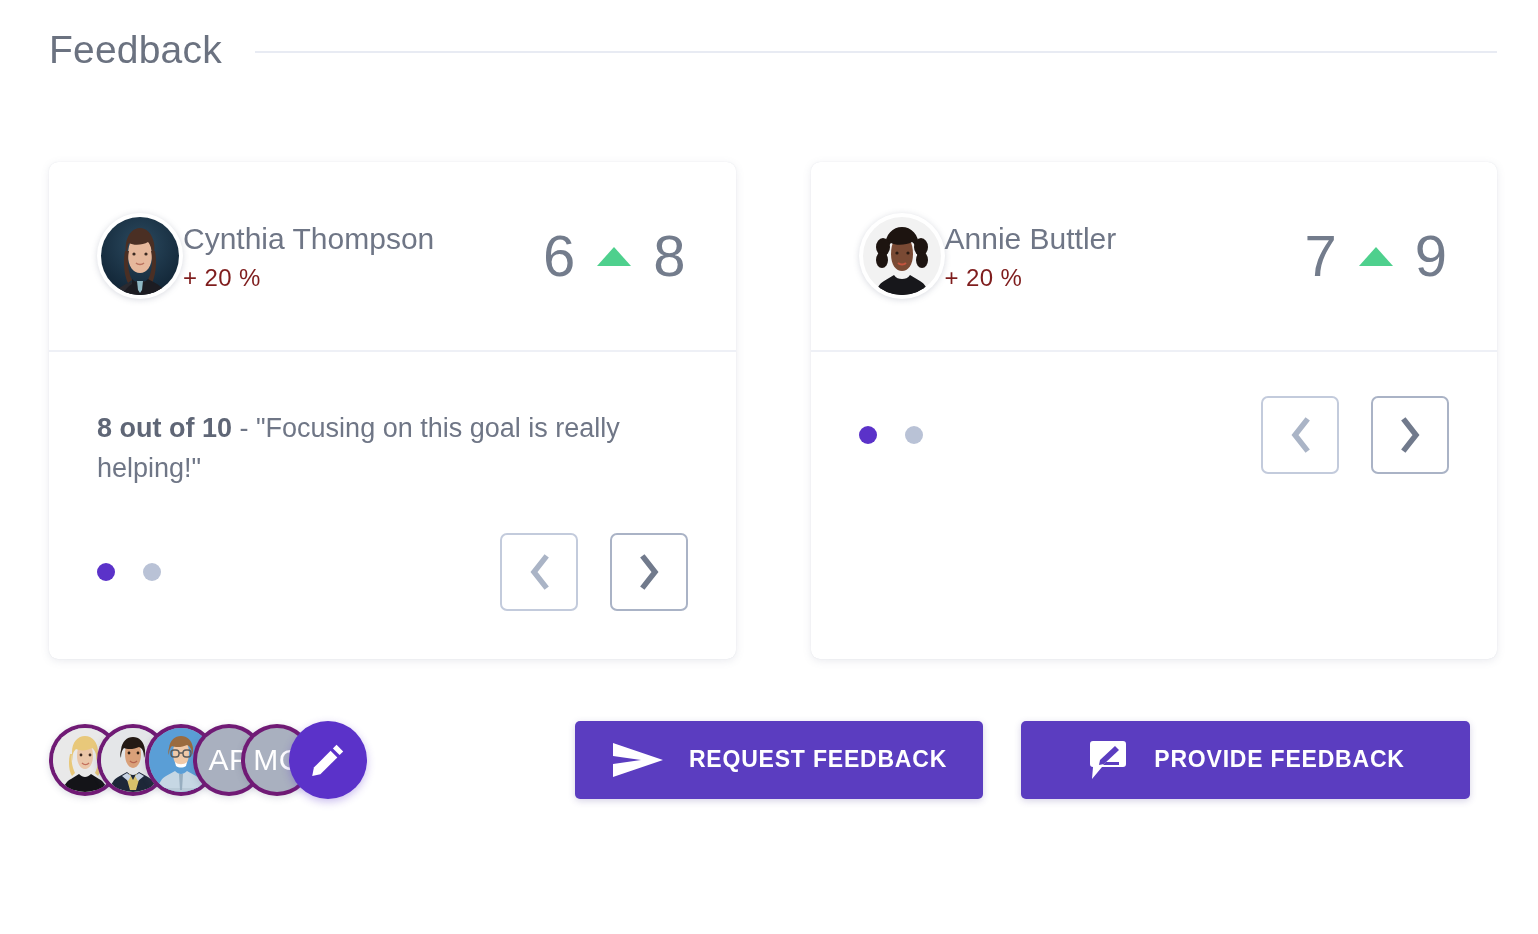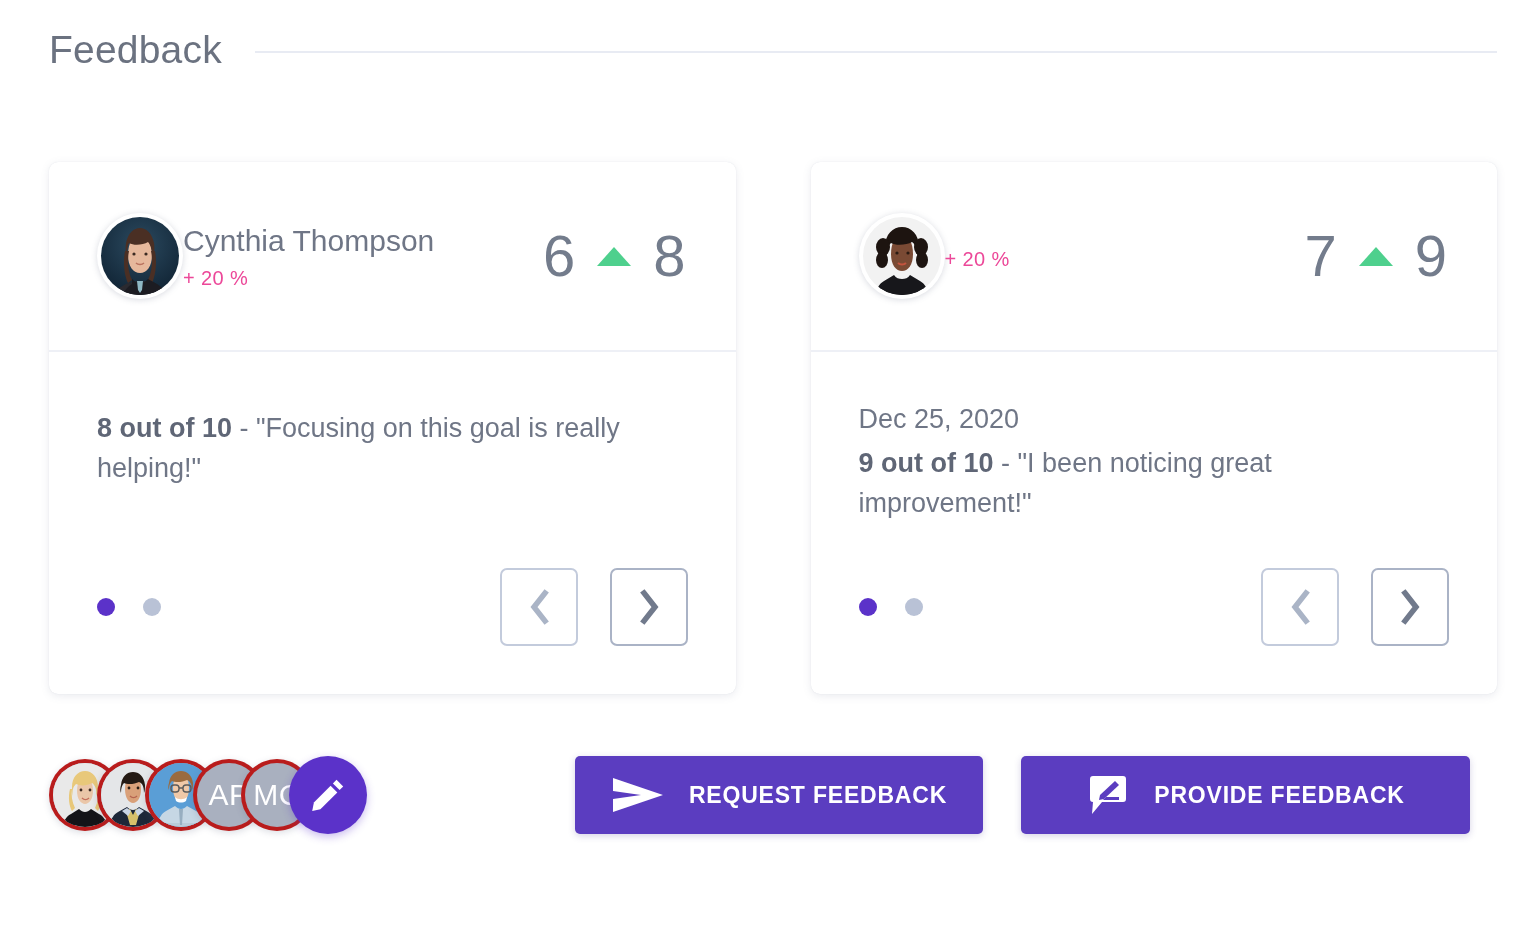--- a/index.html
+++ b/index.html
@@ -95,22 +95,22 @@
     min-width: 0;
   }
   .person-name {
     font-size: 30px;
     color: #6f7686;
     line-height: 1.25;
     white-space: nowrap;
     font-weight: 400;
   }
   .person-delta {
-    font-size: 20px;
-    color: #ec4899;
+    font-size: 24px;
+    color: #7f1d1d;
     margin-top: 7px;
     letter-spacing: 0.4px;
   }
 
   .scores {
     display: flex;
     align-items: center;
     gap: 22px;
     flex: 0 0 auto;
     padding-right: 22px;
@@ -195,21 +195,21 @@
 
   .avatar-stack {
     display: flex;
     align-items: center;
     flex: 0 0 auto;
   }
   .stack-item {
     width: 72px;
     height: 72px;
     border-radius: 50%;
-    background: #b91c1c;
+    background: #701a75;
     padding: 4px;
     box-shadow: 0 2px 7px rgba(80,90,120,0.20);
     overflow: hidden;
     position: relative;
   }
   .stack-item + .stack-item { margin-left: -24px; }
   .stack-inner {
     width: 64px;
     height: 64px;
     border-radius: 50%;
@@ -361,33 +361,30 @@
               <ellipse cx="19" cy="43" rx="6" ry="8" fill="#1d1410"></ellipse>
               <ellipse cx="59" cy="43" rx="6" ry="8" fill="#1d1410"></ellipse>
               <path d="M31 58c2 3 5 4 8 4s6-1 8-4l10 6c5 3 8 8 9 14H12c1-6 4-11 9-14z" fill="#17171b"></path>
               <circle cx="34" cy="36" r="1.6" fill="#2a1a12"></circle>
               <circle cx="45" cy="36" r="1.6" fill="#2a1a12"></circle>
               <path d="M35 46c2 2 6 2 8 0" fill="none" stroke="#c4543f" stroke-width="2"></path>
             </svg>
           </span>
         </div>
         <div class="head-names">
+          <div class="person-name">Annie Buttler</div>
           <div class="person-delta">+ 20 %</div>
         </div>
         <div class="scores">
           <span class="score-num">7</span>
           <span class="trend-arrow"></span>
           <span class="score-num">9</span>
         </div>
       </div>
 
-      <div class="fb-card-body">
-        <div class="fb-date">Dec 25, 2020</div>
-        <div class="fb-quote"><span class="score-label">9 out of 10</span><span> - "I been noticing great improvement!"</span></div>
-      </div>
 
       <div class="fb-card-foot">
         <div class="dots">
           <span class="dot active"></span>
           <span class="dot"></span>
         </div>
         <div class="navs">
           <button class="nav-btn prev">
             <svg class="chev" viewBox="0 0 22 36">
                 <path d="M17 4 L6 18 L17 32"></path>

